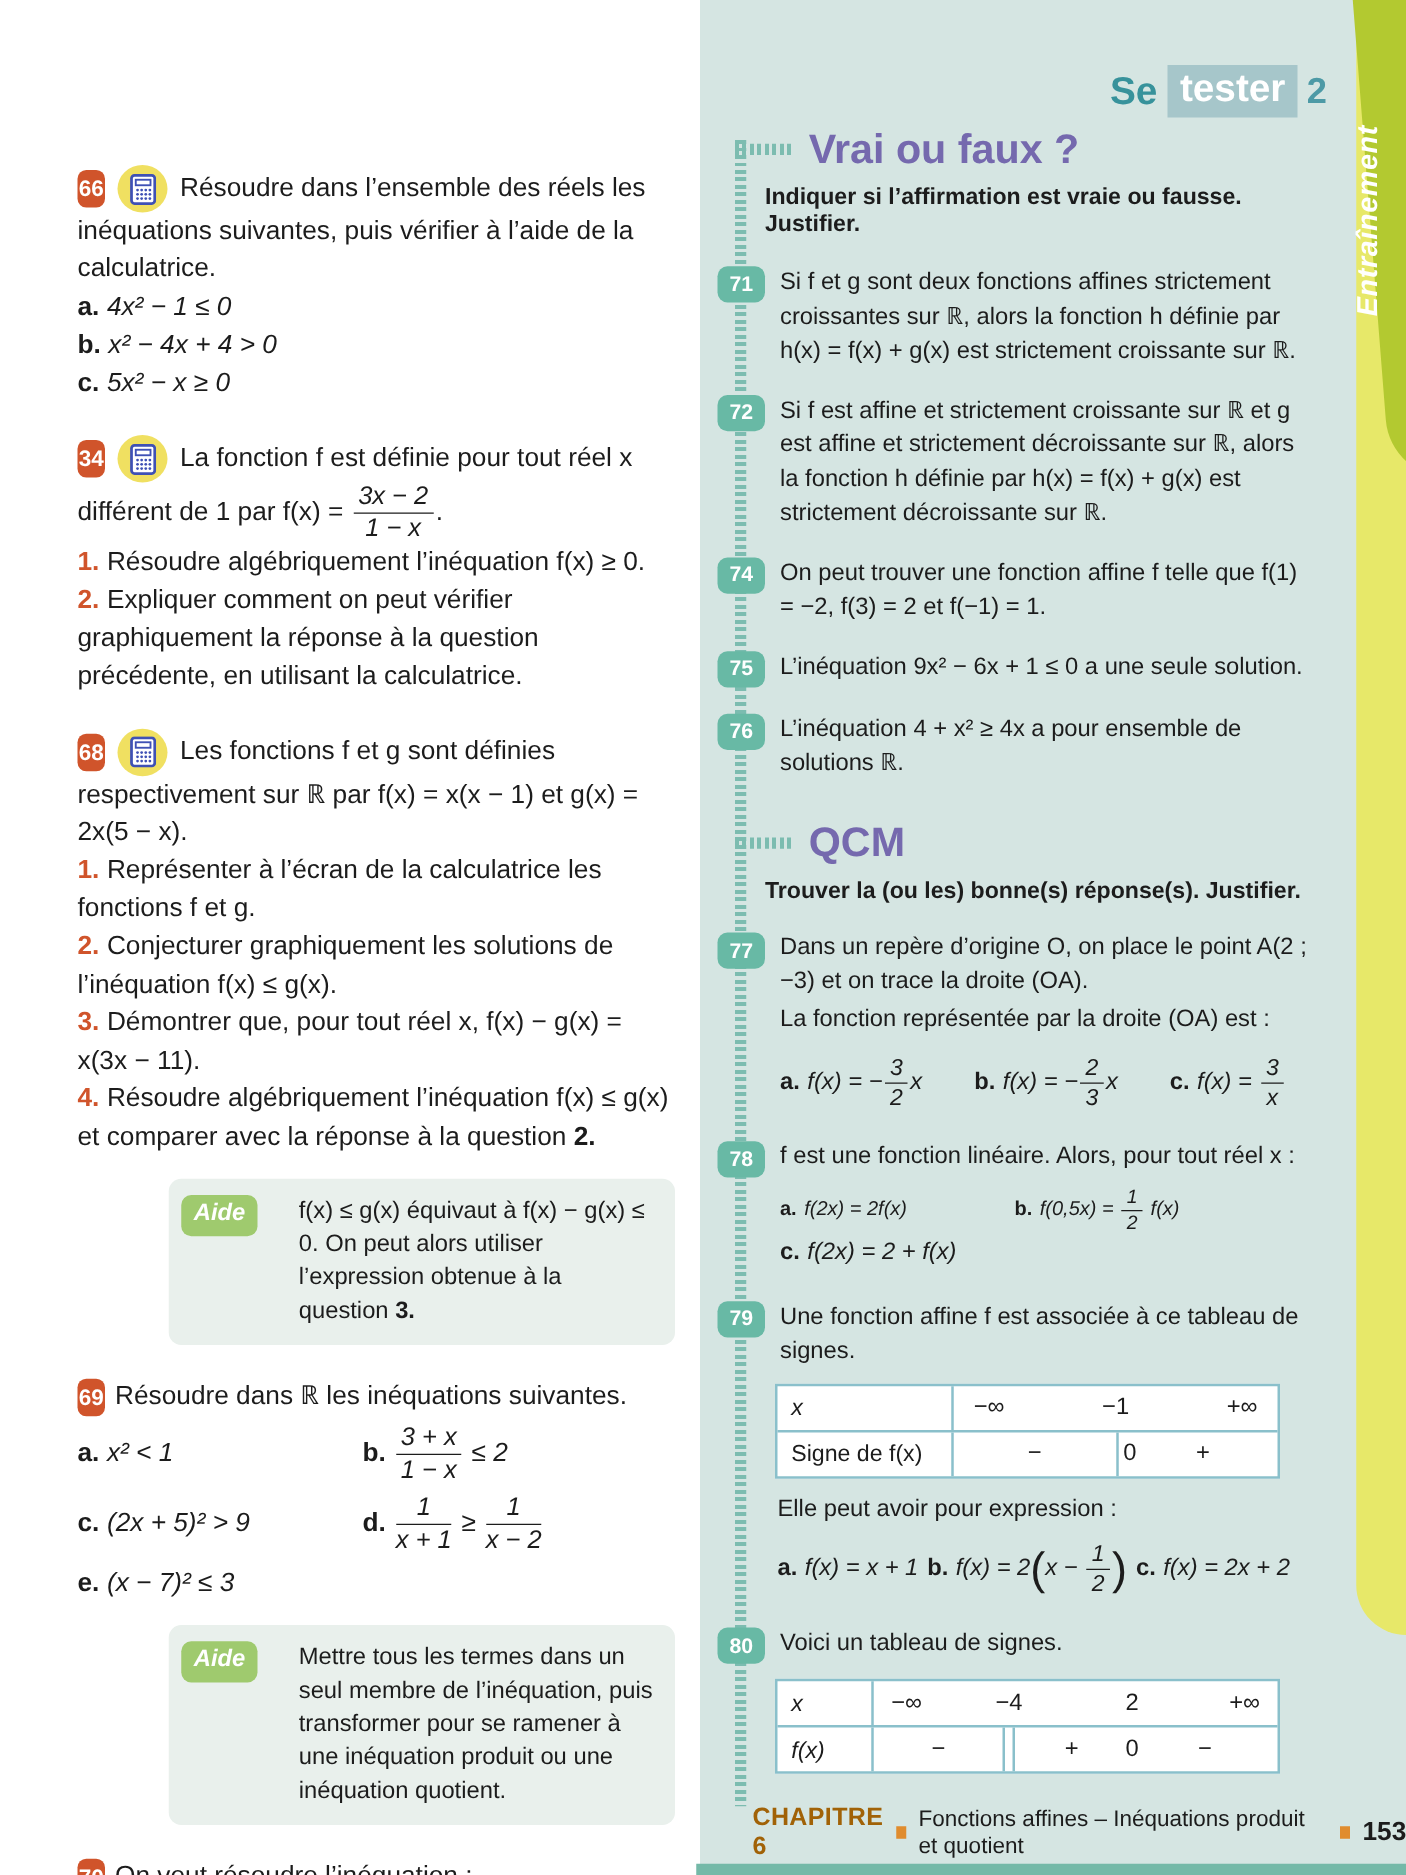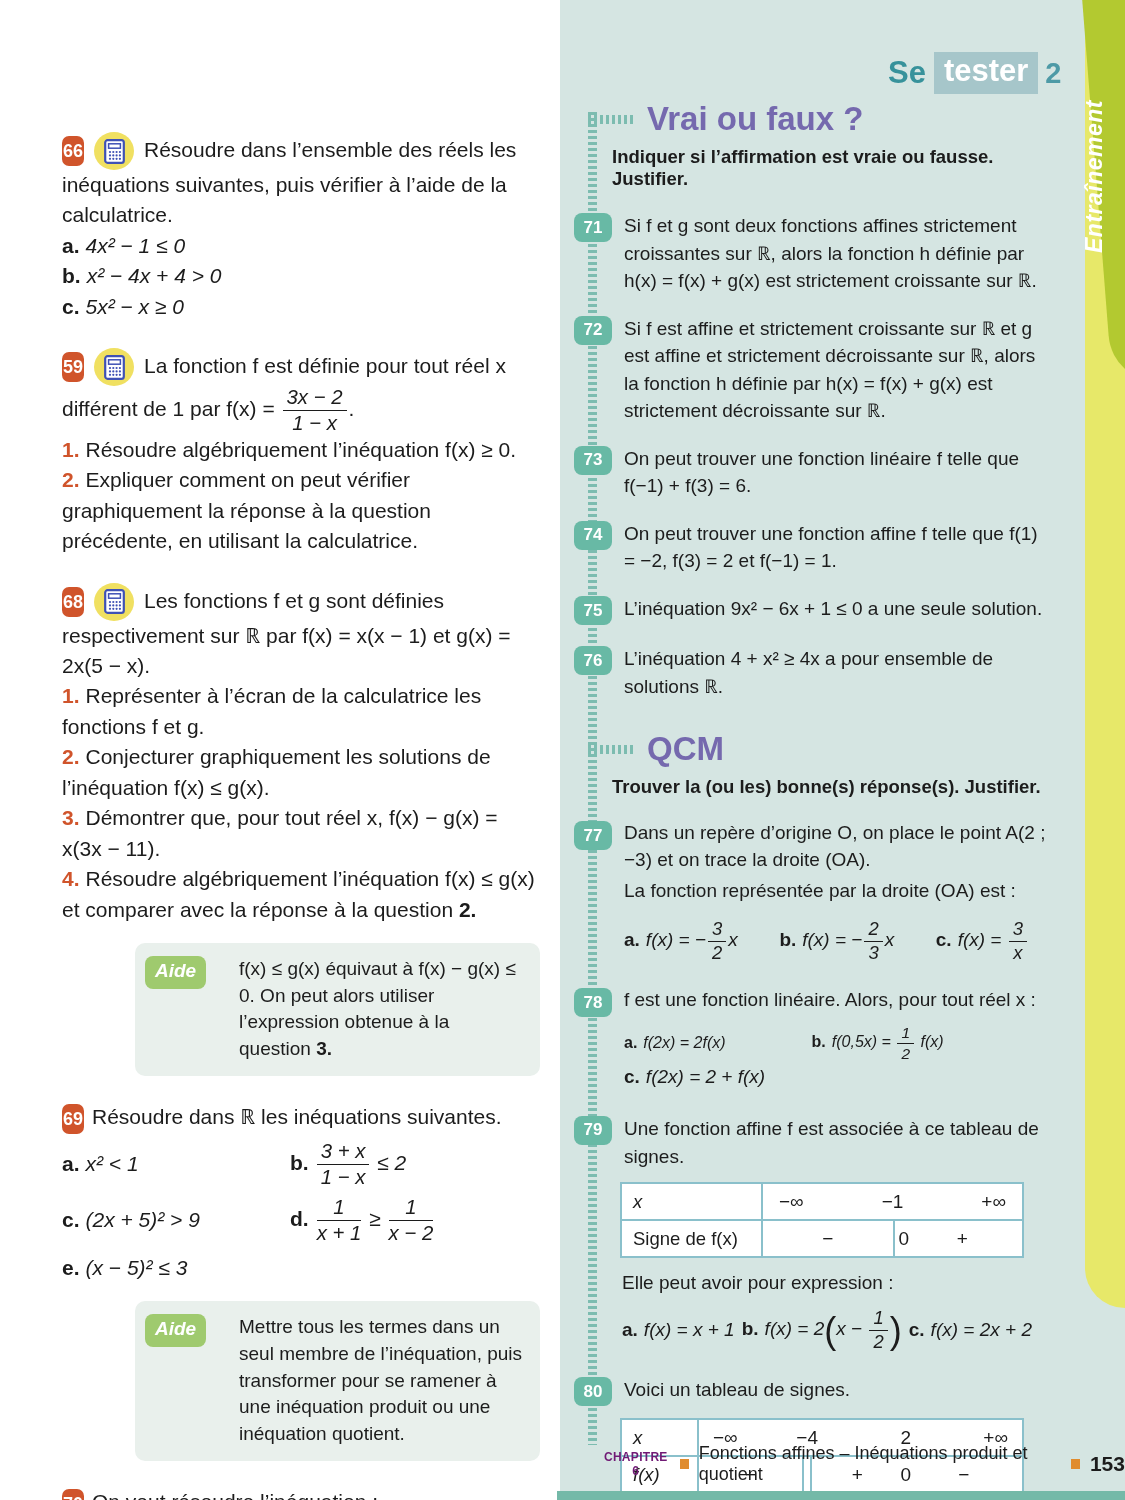--- a/index.html
+++ b/index.html
@@ -59,21 +59,21 @@
   .sg-row { display:flex; height:35px; align-items:stretch; }
   .sg-row + .sg-row { border-top:2px solid #8ac0cb; }
   .sg-label { border-right:2px solid #8ac0cb; display:flex; align-items:center; padding-left:11px; font-size:18.5px; }
   .w150 { flex:0 0 128px; } .w64 { flex:0 0 64px; }
   .sg-vals { position:relative; flex:1; }
   .abs { position:absolute; top:50%; transform:translateY(-50%); white-space:nowrap; }
   .ctr { transform:translate(-50%,-50%); }
   .vline { position:absolute; top:0; bottom:0; width:2px; background:#8ac0cb; }
 
   .footer { position:absolute; left:602px; top:1443px; display:flex; align-items:center; gap:10px; font-size:18px; }
-  .footer .chap { color:#701a75; font-weight:bold; font-size:12px; letter-spacing:.3px;text-align:center; }
+  .footer .chap { color:#a16207; font-weight:bold; font-size:20px; letter-spacing:.3px; }
   .footer .sq { width:10px; height:10px; background:#e08c2e; }
   .footer .pg { font-weight:bold; font-size:21px; }
   .bottom-bar { position:absolute; left:557px; top:1491px; width:568px; height:9px; background:#74b9a8; }
 
   
   .lcol { position:absolute; left:62px; top:132px; width:478px; font-size:21px; line-height:1.45; }
   .badge-o { display:inline-flex; width:22px; height:30px; background:#d0542b; color:#fff;
              font-weight:bold; font-size:18px; border-radius:7px; align-items:center;
              justify-content:center; vertical-align:middle; margin-right:8px; }
   .calc { display:inline-flex; width:40px; height:38px; background:#f0e061; border-radius:50%;
@@ -113,24 +113,20 @@
     </div>
     <p class="instr">Indiquer si l’affirmation est vraie ou fausse. Justifier.</p>
 
     <div class="vf">
       <span class="badge-t">71</span>
       <span class="vf-text">Si f et g sont deux fonctions affines strictement croissantes sur ℝ, alors la fonction h définie par h(x) = f(x) + g(x) est strictement croissante sur ℝ.</span>
     </div>
     <div class="vf">
       <span class="badge-t">72</span>
       <span class="vf-text">Si f est affine et strictement croissante sur ℝ et g est affine et strictement décroissante sur ℝ, alors la fonction h définie par h(x) = f(x) + g(x) est strictement décroissante sur ℝ.</span>
-    </div>
-    <div class="vf">
-      <span class="badge-t">73</span>
-      <span class="vf-text">On peut trouver une fonction linéaire f telle que f(−1) + f(3) = 6.</span>
     </div>
     <div class="vf">
       <span class="badge-t">74</span>
       <span class="vf-text">On peut trouver une fonction affine f telle que f(1) = −2, f(3) = 2 et f(−1) = 1.</span>
     </div>
     <div class="vf">
       <span class="badge-t">75</span>
       <span class="vf-text">L’inéquation 9x² − 6x + 1 ≤ 0 a une seule solution.</span>
     </div>
     <div class="vf">
@@ -255,21 +251,21 @@
             </svg>
           </span><span>Résoudre dans l’ensemble des réels les inéquations suivantes, puis vérifier à l’aide de la calculatrice.</span>
       </p>
       <p class="itm"><span class="lb">a.</span><span class="m">4x² − 1 ≤ 0</span></p>
       <p class="itm"><span class="lb">b.</span><span class="m">x² − 4x + 4 &gt; 0</span></p>
       <p class="itm"><span class="lb">c.</span><span class="m">5x² − x ≥ 0</span></p>
     </div>
 
     <div class="exb">
       <p>
-        <span class="badge-o">59</span><span class="calc">
+        <span class="badge-o">34</span><span class="calc">
             <svg width="21" height="25" viewBox="0 0 21 25">
               <rect x="1.2" y="1.2" width="18.6" height="22.6" rx="2.4" fill="#fff" stroke="#3f51b5" stroke-width="2.2"></rect>
               <rect x="4.6" y="4.8" width="11.8" height="4.4" fill="none" stroke="#3f51b5" stroke-width="1.5"></rect>
               <g fill="#3f51b5">
                 <circle cx="6" cy="13" r="1.1"></circle>
                 <circle cx="9.3" cy="13" r="1.1"></circle>
                 <circle cx="12.6" cy="13" r="1.1"></circle>
                 <circle cx="15.9" cy="13" r="1.1"></circle>
                 <circle cx="6" cy="16.4" r="1.1"></circle>
                 <circle cx="9.3" cy="16.4" r="1.1"></circle>
@@ -324,21 +320,21 @@
 
     <div class="exb" style="margin-bottom:0;">
       <p>
         <span class="badge-o">69</span><span>Résoudre dans ℝ les inéquations suivantes.</span>
       </p>
       <div class="g69">
         <span><span class="lb">a.</span><span class="m">x² &lt; 1</span></span>
         <span><span class="lb">b.</span><span class="fr m"><span class="n">3 + x</span><span class="d">1 − x</span></span> <span class="m">≤ 2</span></span>
         <span><span class="lb">c.</span><span class="m">(2x + 5)² &gt; 9</span></span>
         <span><span class="lb">d.</span><span class="fr m"><span class="n">1</span><span class="d">x + 1</span></span> <span class="m">≥</span> <span class="fr m"><span class="n">1</span><span class="d">x − 2</span></span></span>
-        <span><span class="lb">e.</span><span class="m">(x − 5)² ≤ 3</span></span>
+        <span><span class="lb">e.</span><span class="m">(x − 7)² ≤ 3</span></span>
       </div>
     </div>
 
     <div class="aide">
       <span class="aide-tag">Aide</span>
       <span>Mettre tous les termes dans un seul membre de l’inéquation, puis transformer pour se ramener à une inéquation produit ou une inéquation quotient.</span>
     </div>
 
     <div class="exb">
       <p>

